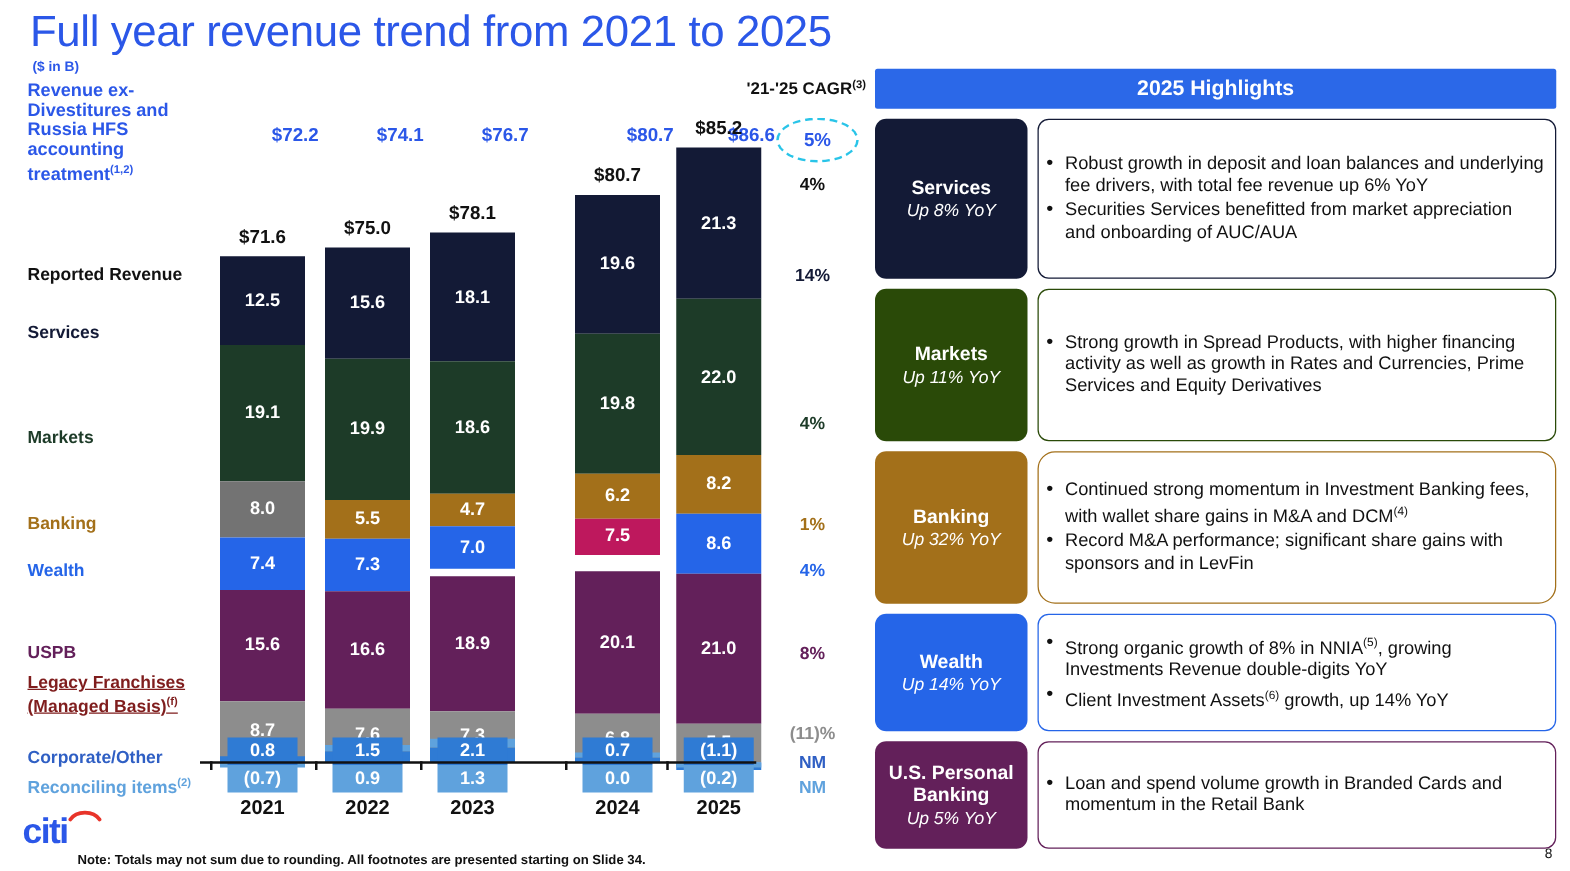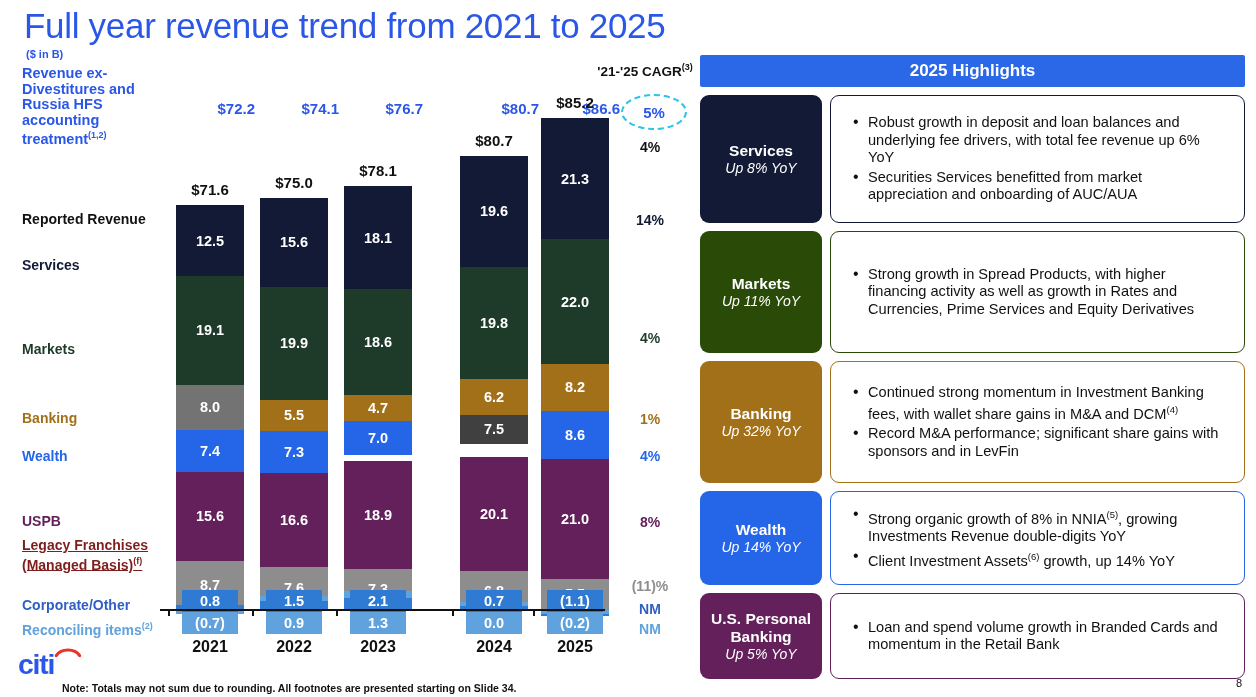--- a/index.html
+++ b/index.html
@@ -102,21 +102,21 @@
   .hl-tag .t1{font-size:15.5px;font-weight:bold;line-height:18px;}
   .hl-tag .t2{font-size:14px;font-style:italic;line-height:17px;}
   .hl-body{
     flex:1;margin-left:8px;border-radius:9px;background:#fff;
     border:1.5px solid #333;padding:5px 8px 5px 4px;box-sizing:border-box;
     display:flex;flex-direction:column;justify-content:center;
   }
   .hl-body ul{margin:0;padding:0;list-style:none;}
   .hl-body li{
     position:relative;padding-left:17px;font-size:14.6px;line-height:17.5px;
-    color:#111;margin:2px 16px;
+    color:#111;margin:2px 0;
   }
   .hl-body li:before{
     content:"\2022";position:absolute;left:2px;top:-1px;font-size:16px;
   }
   .hl-body sup{font-size:9.5px;}
   #page-number{
     position:absolute;right:14px;bottom:8px;font-size:11px;color:#111;
   }
 </style>
 </head>
@@ -201,21 +201,21 @@
       </div>
       <div class="bartotal" style="left: 323px; top: 162.272px;">$78.1</div>
       <div class="band" style="left: 344px; height: 11.928px; background: rgb(47, 123, 212); position: absolute; top: 598.072px;"></div>
       <div class="band" style="left: 344px; height: 7.384px; background: rgb(95, 162, 221); position: absolute; top: 590.688px;"></div>
       <div class="chip corp" style="left: 350px; top: 590px;">2.1</div>
       <div class="chip rec" style="left: 350px; top: 612px;">1.3</div>
       <div class="bar" style="left: 460px; top: 155.6px; height: 454.4px;">
         <div class="seg" style="top: 0px; height: 111.328px; background: rgb(19, 26, 54);">19.6</div>
         <div class="seg" style="top: 111.328px; height: 112.464px; background: rgb(29, 59, 40);">19.8</div>
         <div class="seg" style="top: 223.792px; height: 35.216px; background: rgb(163, 112, 26);">6.2</div>
-        <div class="seg" style="top: 259.008px; height: 29px; background: #404040;">7.5</div>
+        <div class="seg" style="top: 259.008px; height: 29px; background: #be185d;">7.5</div>
         <div class="seg" style="top: 301.608px; height: 114.168px; background: rgb(99, 32, 90);">20.1</div>
         <div class="seg" style="top: 415.776px; height: 38.624px; background: rgb(141, 141, 141);">6.8</div>
       </div>
       <div class="bartotal" style="left: 439px; top: 131.6px;">$80.7</div>
       <div class="band" style="left: 460px; height: 4px; background: rgb(47, 123, 212); position: absolute; top: 606px;"></div>
       <div class="band" style="left: 460px; height: 4px; background: rgb(95, 162, 221); position: absolute; top: 602.024px;"></div>
       <div class="chip corp" style="left: 466px; top: 590px;">0.7</div>
       <div class="chip rec" style="left: 466px; top: 612px;">0.0</div>
       <div class="bar" style="left: 541px; top: 118.112px; height: 491.888px;">
         <div class="seg" style="top: 0px; height: 120.984px; background: rgb(19, 26, 54);">21.3</div>
@@ -279,21 +279,21 @@
           <ul>
             <li>Strong growth in Spread Products, with higher financing activity as well as growth in Rates and Currencies, Prime Services and Equity Derivatives</li>
           </ul>
         </div>
       </div>
       <div class="hl-row" style="height: 122px;">
         <div class="hl-tag" style="background: rgb(163, 112, 26);">
           <div class="t1">Banking</div>
           <div class="t2">Up 32% YoY</div>
         </div>
-        <div class="hl-body" style="border-color: rgb(163, 112, 26);">
+        <div class="hl-body" style="border-color: rgb(163, 112, 26); border-radius: 14px;">
           <ul>
             <li>Continued strong momentum in Investment Banking fees, with wallet share gains in M&amp;A and DCM<sup>(4)</sup></li>
             <li>Record M&amp;A performance; significant share gains with sponsors and in LevFin</li>
           </ul>
         </div>
       </div>
       <div class="hl-row" style="height: 94px;">
         <div class="hl-tag" style="background: rgb(37, 101, 232);">
           <div class="t1">Wealth</div>
           <div class="t2">Up 14% YoY</div>

